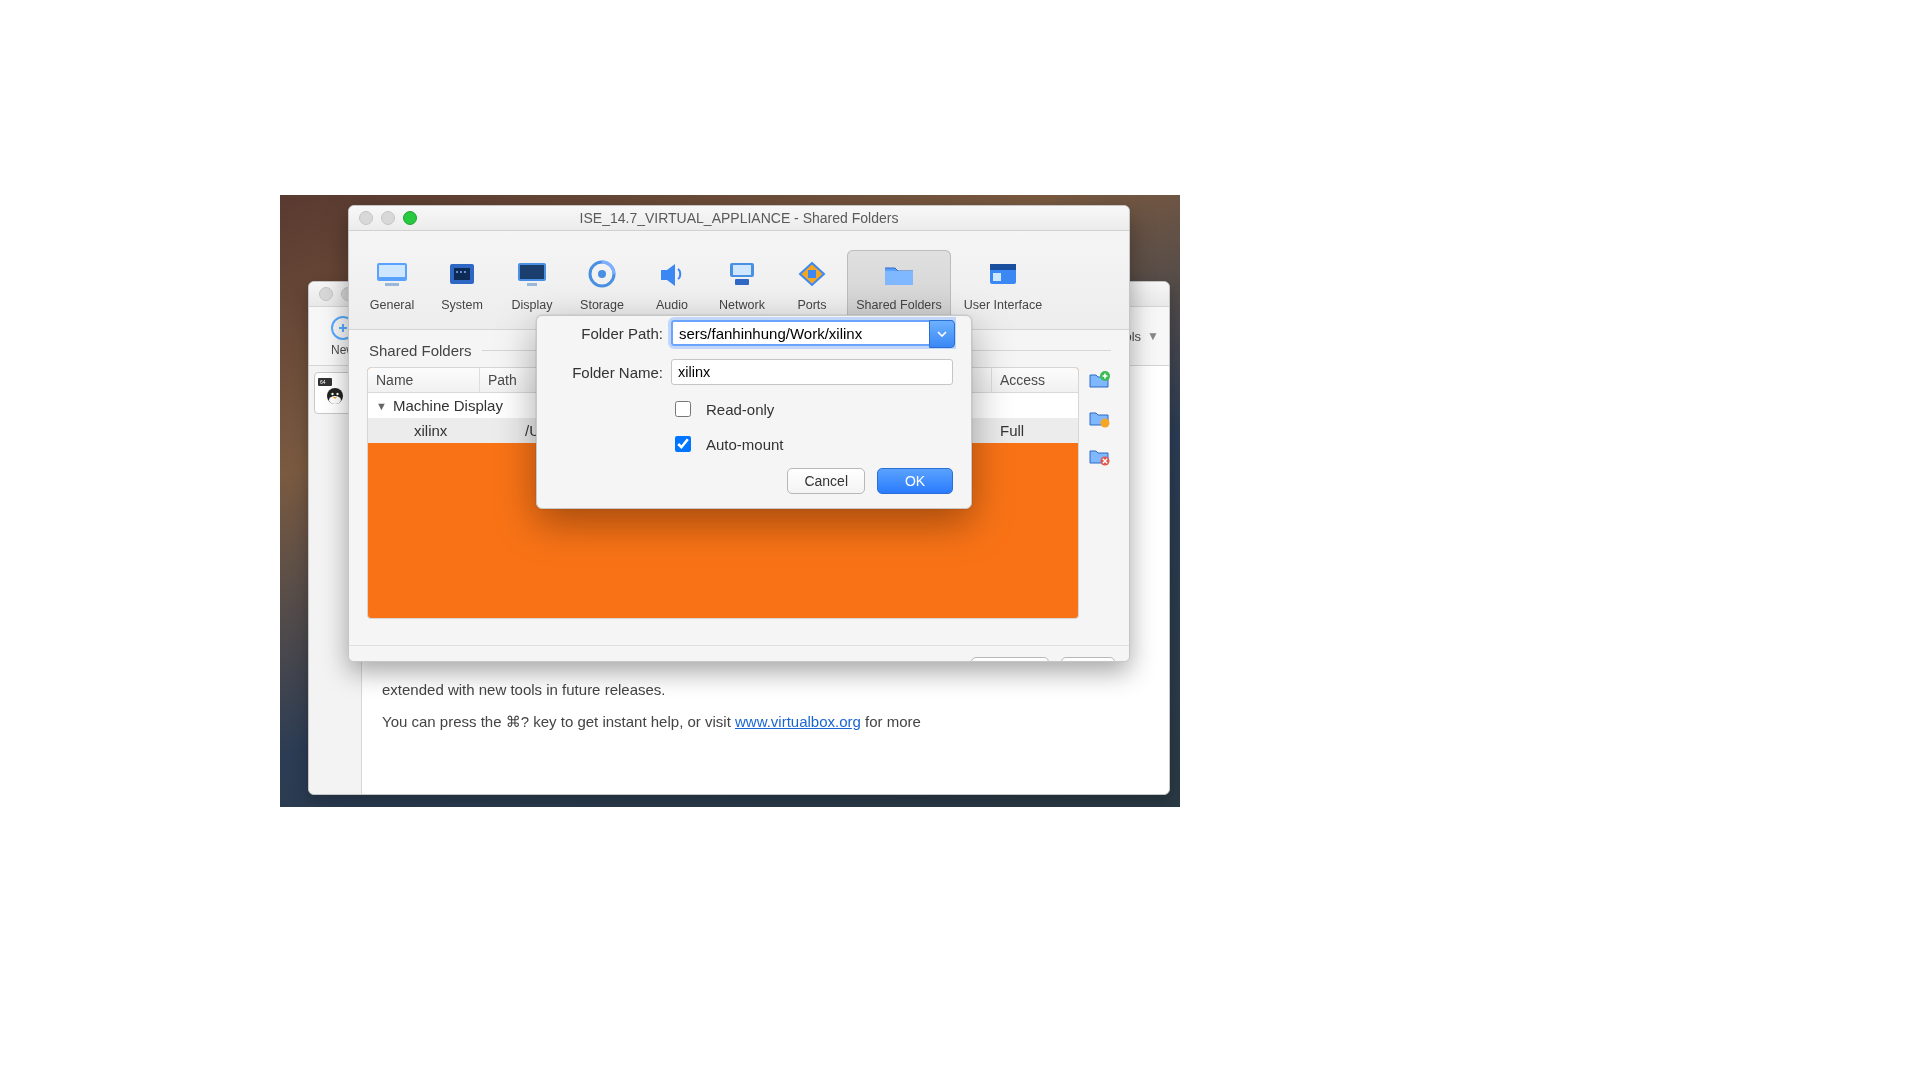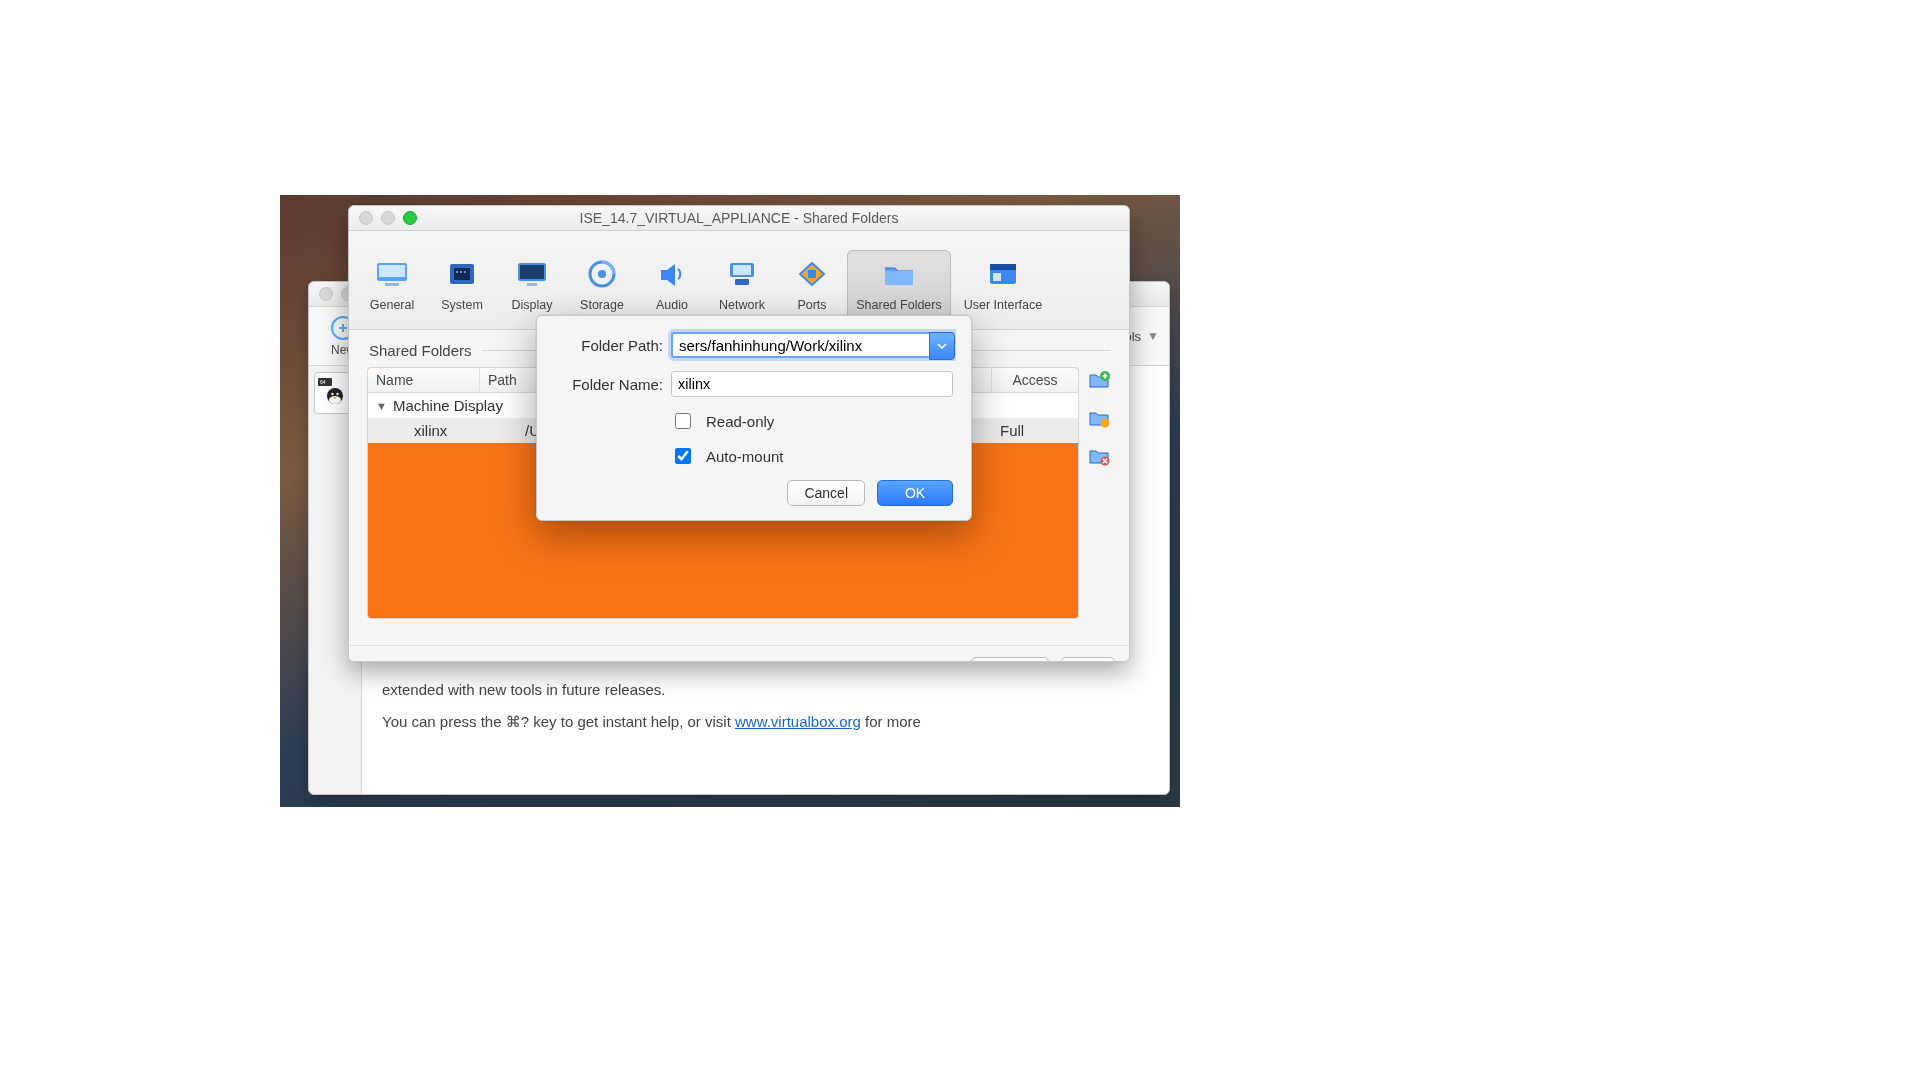--- a/index.html
+++ b/index.html
@@ -146,21 +146,21 @@
     overflow:hidden;
   }
   .ft-head {
     display:flex;
     background: linear-gradient(#fcfcfc,#f1f1f1);
     border-bottom:1px solid #d9d9d9;
     font-size:14px;
     color:#4a4a4a;
   }
   .ft-head > div { padding:4px 8px; border-right:1px solid #dedede; }
-  .ft-head > div:last-child { border-right:none;text-align:center; }
+  .ft-head > div:last-child { border-right:none; }
   .col-name   { width:95px; }
   .col-path   { flex:1; }
   .col-auto   { width:92px; text-align:left; }
   .col-access { width:70px; text-align:left; }
 
   .ft-group {
     display:flex; align-items:center; gap:6px;
     padding:4px 8px; font-size:15px; color:#333;
     background:#fff;
   }
@@ -204,21 +204,21 @@
   
   .popover {
     position:absolute;
     left: 256px; 
     top: 120px;
     width: 398px;
     background:#f5f5f5;
     border:1px solid #c8c8c8;
     border-radius:6px;
     box-shadow: 0 14px 40px rgba(0,0,0,0.35), 0 0 0 1px rgba(0,0,0,0.05);
-    padding: 16px 18px 14px 18px;
+    padding: 4px 18px 14px 18px;
     z-index: 50;
   }
   .popover .row { display:flex; align-items:center; margin-bottom:13px; }
   .popover .lbl { width:108px; text-align:right; padding-right:8px; font-size:15px; color:#333; }
   .popover .fld { flex:1; position:relative; }
   .combo-input {
     width: 100%;
     height:26px;
     border:2px solid #6ca3ff;
     border-right:none;

